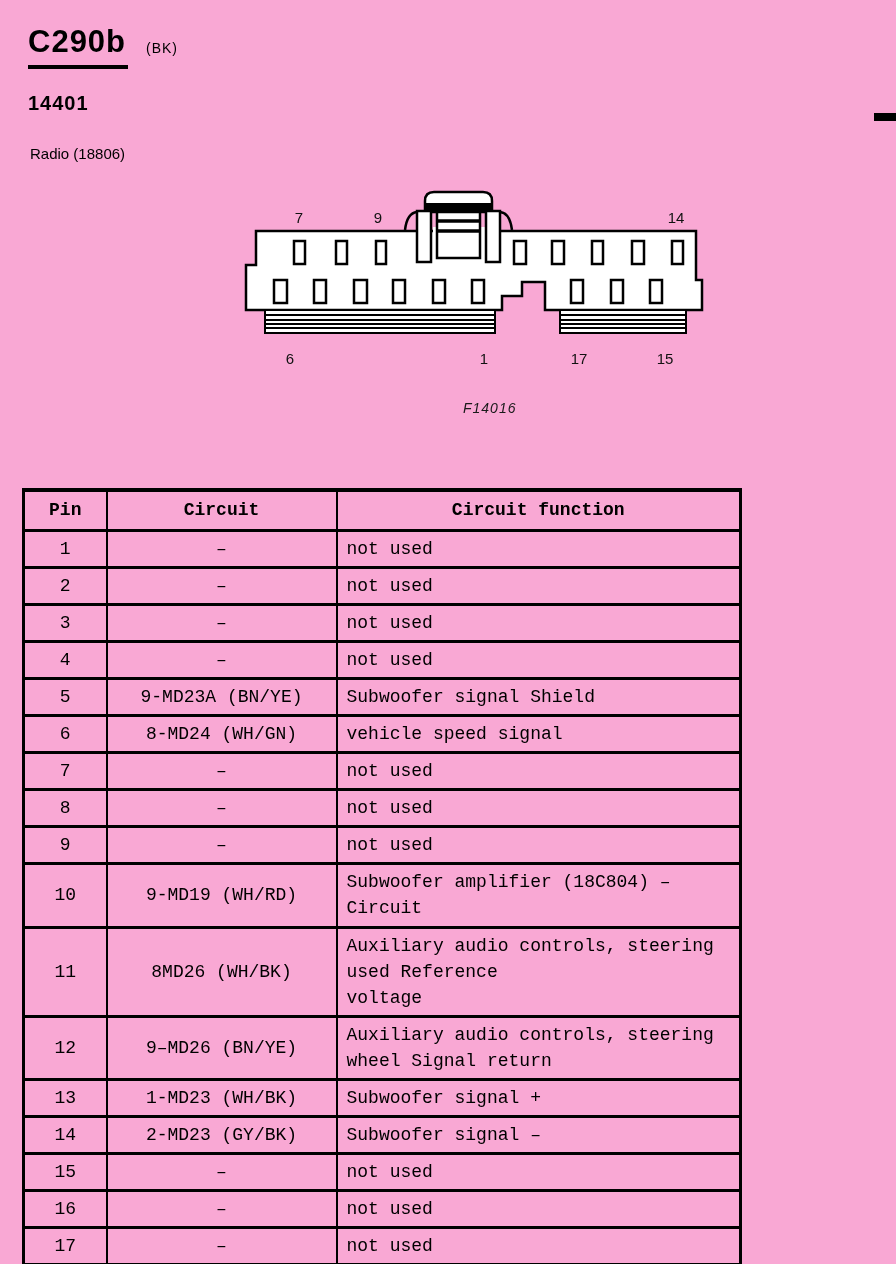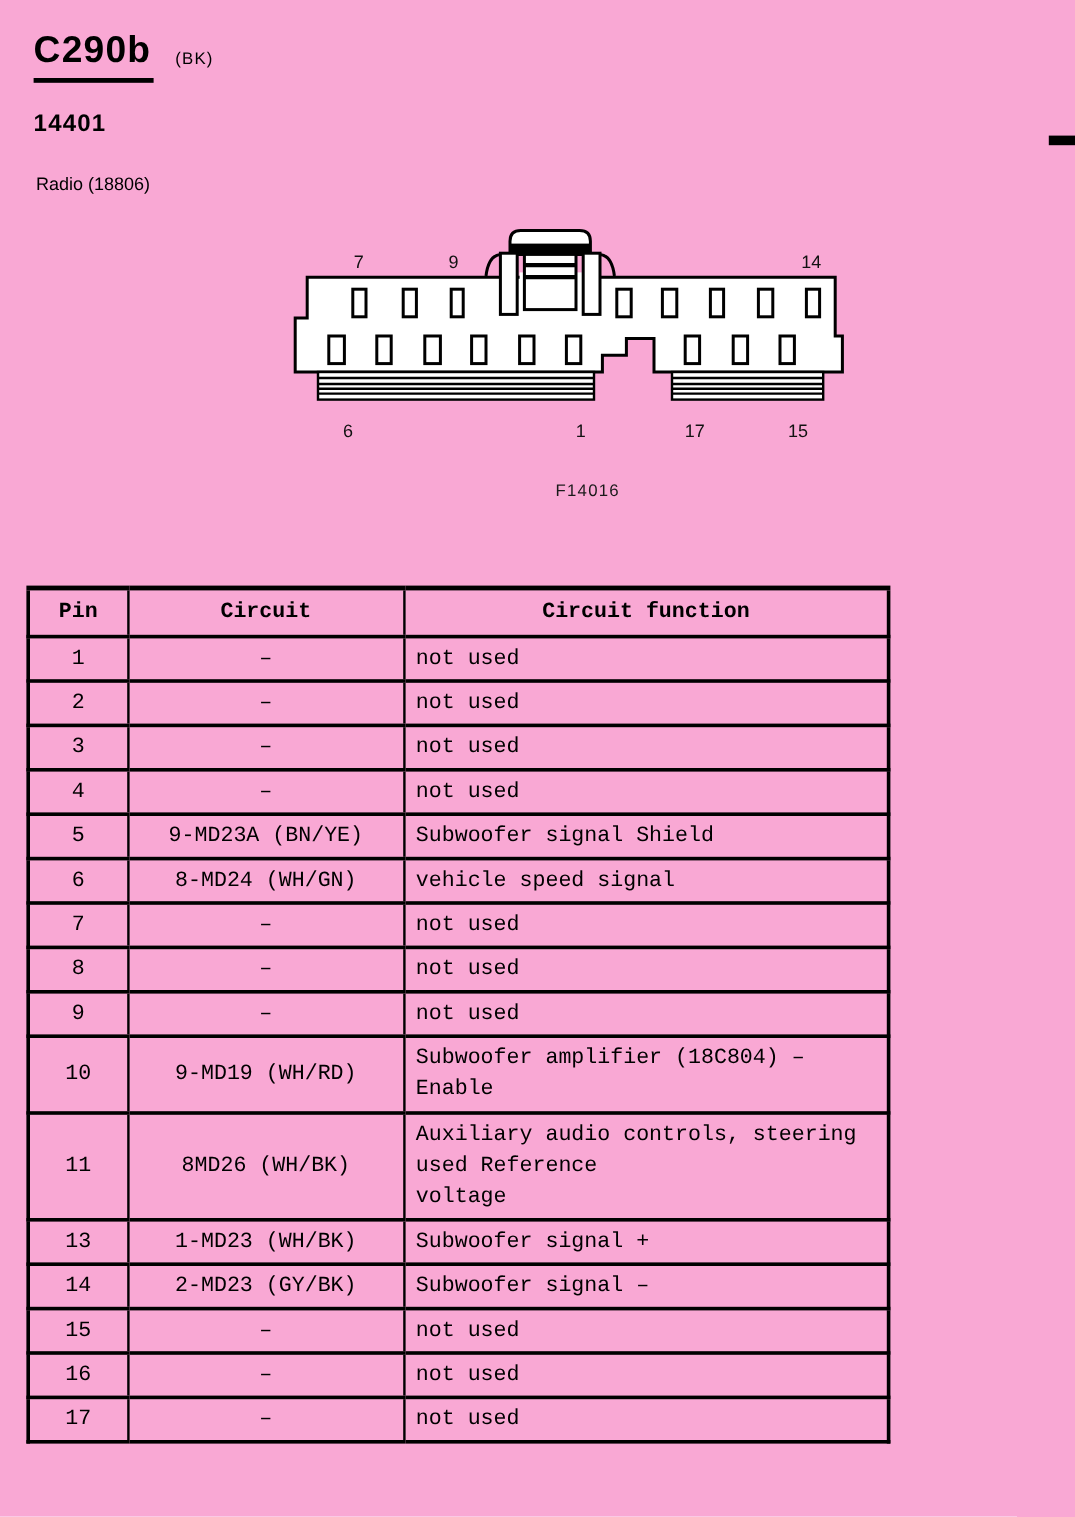--- a/index.html
+++ b/index.html
@@ -13,21 +13,21 @@
     position:absolute; left:28px; top:24px;
     font-size:31px; font-weight:bold; letter-spacing:1px;
     border-bottom:4px solid #000; padding:0 2px 5px 0;
   }
   .color-code { position:absolute; left:146px; top:40px; font-size:14px; letter-spacing:1px; }
   .part-number { position:absolute; left:28px; top:92px; font-size:20px; font-weight:bold; letter-spacing:1px; }
   .component { position:absolute; left:30px; top:145px; font-size:15px; }
   .scan-mark { position:absolute; right:0; top:113px; width:22px; height:8px; background:#000; }
   
   .connector-svg { position:absolute; left:235px; top:180px; }
-  .figure-code { position:absolute; left:463px; top:400px; font-size:14px; letter-spacing:1px; color:#1a1a1a; }
+  .figure-code { position:absolute; left:463px; top:400px; font-size:14px; letter-spacing:1px; color:#1a1a1a;font-style:italic; }
   
   .pinout { position:absolute; left:22px; top:488px; width:720px; border-collapse:collapse;font-family:Liberation Mono, monospace; }
   .pinout th, .pinout td { border:3px solid #000; border-left-width:2px; border-right-width:2px; }
   .pinout th { font-size:18px; font-weight:bold; text-align:center; height:40px; }
   .pinout td { font-size:18px; height:37px; }
   .pinout tr > *:first-child { border-left-width:3px; }
   .pinout tr > *:last-child { border-right-width:3px; }
   .pinout thead th { border-top-width:4px; }
   .c-pin { width:83px; text-align:center; font-size:17px; }
   .c-circ { width:230px; text-align:center; }
@@ -182,30 +182,35 @@
 
         <tr>
           <td class="c-pin">9</td>
           <td class="c-circ">–</td>
           <td class="c-fn">not used</td>
         </tr>
 
         <tr>
           <td class="c-pin">10</td>
           <td class="c-circ">9-MD19 (WH/RD)</td>
-          <td class="c-fn">Subwoofer amplifier (18C804) – Enable</td>
+          <td class="c-fn">Subwoofer amplifier (18C804) – Circuit</td>
         </tr>
 
         <tr>
           <td class="c-pin">11</td>
           <td class="c-circ">8MD26 (WH/BK)</td>
           <td class="c-fn">Auxiliary audio controls, steering used Reference
 voltage</td>
         </tr>
 
+        <tr>
+          <td class="c-pin">12</td>
+          <td class="c-circ">9–MD26 (BN/YE)</td>
+          <td class="c-fn">Auxiliary audio controls, steering wheel Signal return</td>
+        </tr>
 
         <tr>
           <td class="c-pin">13</td>
           <td class="c-circ">1-MD23 (WH/BK)</td>
           <td class="c-fn">Subwoofer signal +</td>
         </tr>
 
         <tr>
           <td class="c-pin">14</td>
           <td class="c-circ">2-MD23 (GY/BK)</td>

